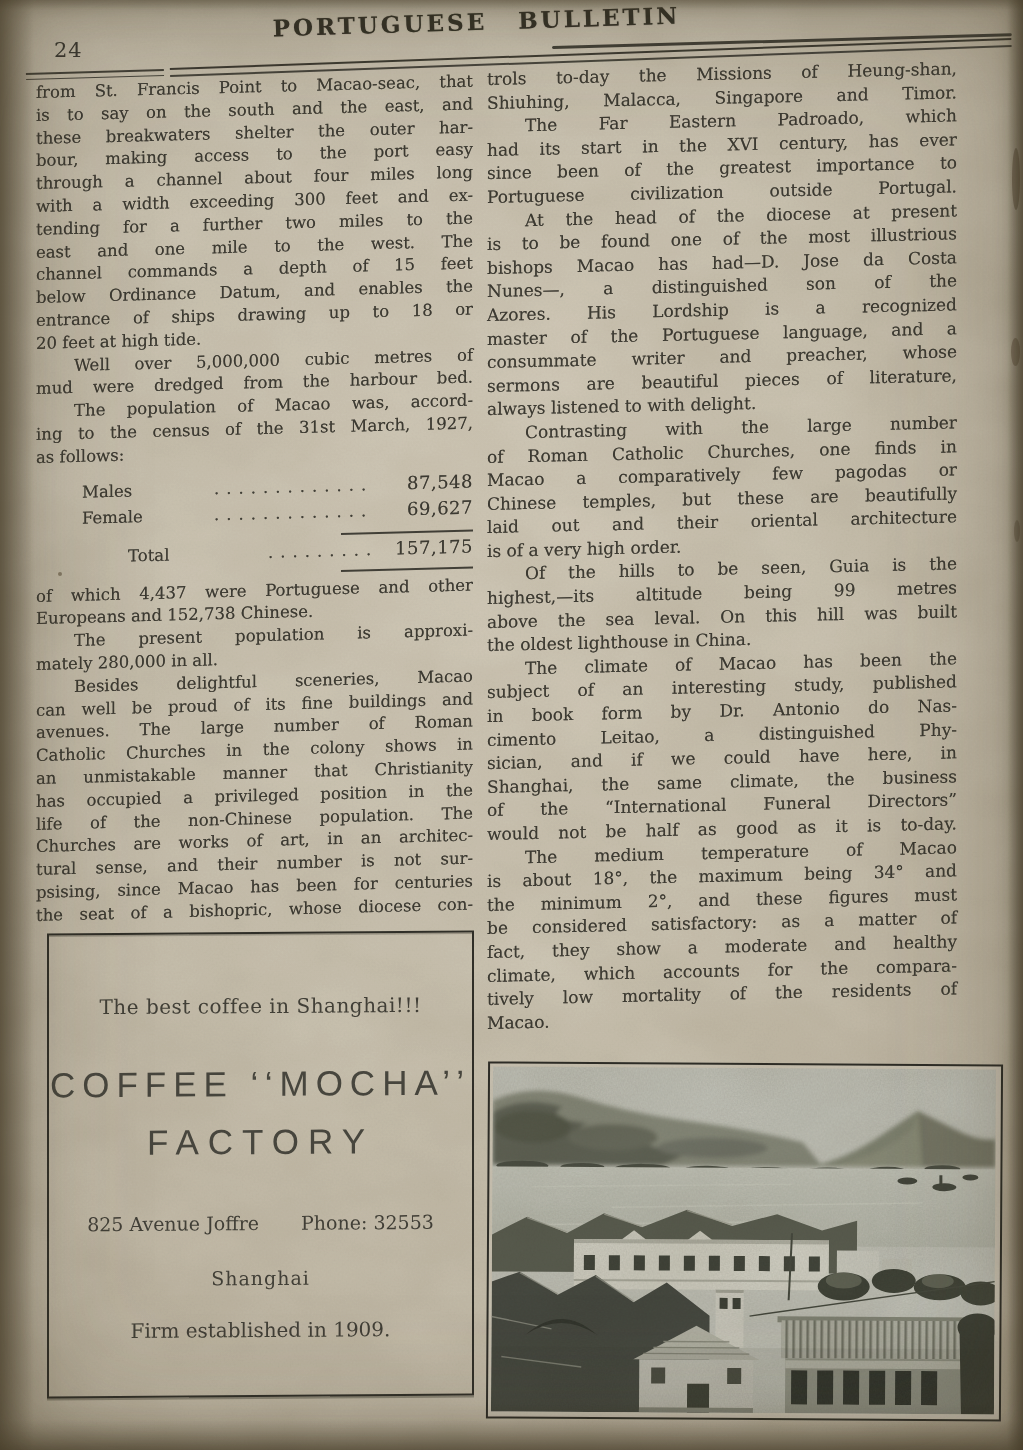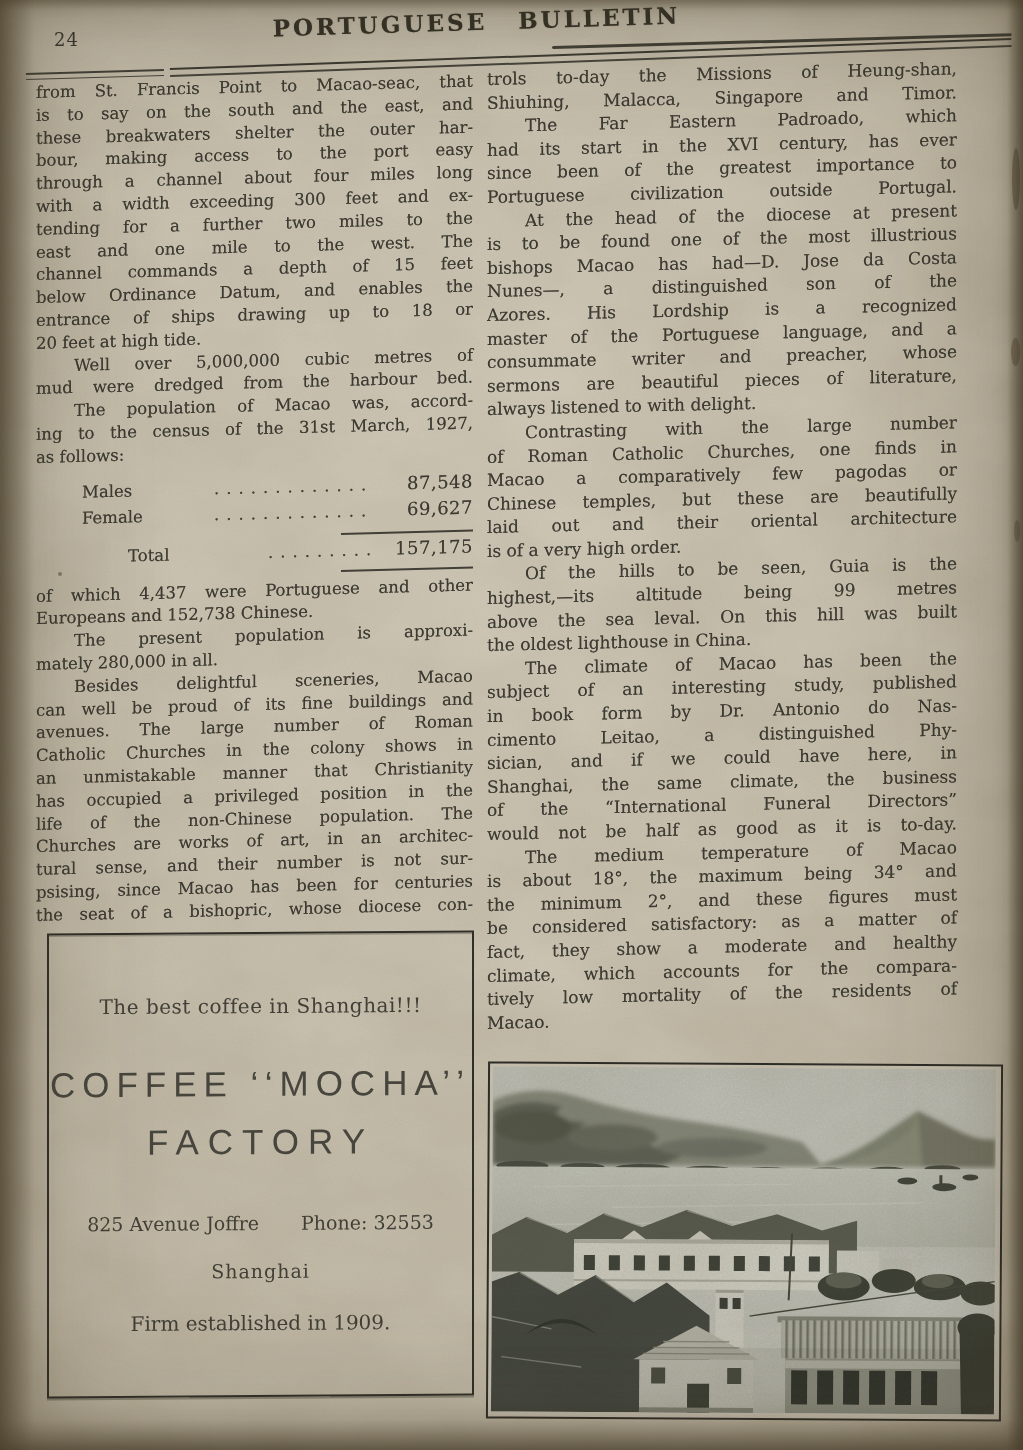--- a/index.html
+++ b/index.html
@@ -14,21 +14,21 @@
   .edge-left{left:0;top:0;bottom:0;width:34px;background:linear-gradient(to right, rgba(74,64,46,.55), rgba(74,64,46,0));}
   .edge-right{right:0;top:0;bottom:0;width:16px;background:linear-gradient(to left, rgba(64,54,36,.5), rgba(64,54,36,0));}
   .edge-bottom{left:0;right:0;bottom:0;height:30px;background:linear-gradient(to top, rgba(80,70,50,.4), rgba(80,70,50,0));}
   .edge-top{left:0;right:0;top:0;height:10px;background:linear-gradient(to bottom, rgba(80,70,50,.28), rgba(80,70,50,0));}
   .page::after{content:"";position:absolute;inset:0;z-index:8;pointer-events:none;
     box-shadow:inset 0 0 140px rgba(68,58,38,.38), inset -6px 0 16px rgba(50,42,28,.35), inset 18px 0 40px rgba(80,68,46,.30), inset 0 -14px 30px rgba(70,60,40,.30);}
   .speck{position:absolute;z-index:7;border-radius:50%;pointer-events:none;}
   .paper-tex{position:absolute;left:0;top:0;z-index:5;mix-blend-mode:multiply;opacity:.55;pointer-events:none;}
   
   .masthead{position:absolute;left:0;top:0;width:100%;height:90px;z-index:2;}
-  .page-number{position:absolute;left:54px;top:29px;font-size:18px;letter-spacing:1px;color:#3c3a33;}
+  .page-number{position:absolute;left:54px;top:38px;font-size:21px;letter-spacing:1px;color:#3c3a33;}
   .bulletin-title{position:absolute;left:0;right:70px;top:8px;margin:0;text-align:center;
     font-size:23px;font-weight:bold;letter-spacing:3px;word-spacing:20px;color:#353329;
     transform:rotate(-1.8deg);text-shadow:0 0 1px rgba(50,46,38,.5);}
   .rule-title{position:absolute;left:552px;top:46px;width:460px;height:2.5px;background:#45433a;transform:rotate(-1.6deg);transform-origin:left center;border-radius:2px;}
   .rule-main{position:absolute;left:170px;top:68px;width:842px;height:5px;border-top:2.5px solid #3f3d34;border-bottom:2px solid #4a4840;transform:rotate(-2.05deg);transform-origin:left center;}
   .rule-left{position:absolute;left:26px;top:73px;width:138px;height:4px;border-top:2px solid #45433a;border-bottom:1.5px solid #4a4840;transform:rotate(-1.7deg);transform-origin:left center;}
   
   .col{position:absolute;z-index:3;text-shadow:0 0 .6px rgba(48,45,38,.55);}
   .col-left{left:36px;top:82px;width:437px;font-size:16.5px;line-height:22.8px;transform:skewY(-1.5deg);transform-origin:left top;}
   .col-right{left:487px;top:68px;width:470px;font-size:17px;line-height:23.6px;transform:skewY(-1.3deg);transform-origin:left top;}
@@ -48,21 +48,21 @@
   .num-rule.second{margin-top:7px;}
   
   .advert{position:absolute;left:47px;top:932px;width:423px;height:461px;z-index:3;
     border:2px solid #32312a;transform:skewY(-.4deg);
     box-shadow:0 2px 0 rgba(44,42,32,.35), inset 0 1.5px 0 rgba(44,42,32,.28);
     display:flex;flex-direction:column;align-items:center;text-align:center;color:#45433b;}
   .ad-tagline{margin-top:60px;font-size:20px;letter-spacing:.5px;}
   .ad-brand1{margin-top:46px;font-family:"Liberation Sans", sans-serif;font-size:35px;letter-spacing:7px;color:#4b4a42;}
   .ad-brand2{margin-top:18px;font-family:"Liberation Sans", sans-serif;font-size:35px;letter-spacing:9px;color:#4b4a42;}
   .ad-addr{margin-top:50px;font-size:19px;display:flex;gap:42px;}
-  .ad-city{margin-top:26px;font-size:19px;letter-spacing:1px;}
+  .ad-city{margin-top:33px;font-size:19px;letter-spacing:1px;}
   .ad-estab{margin-top:29px;font-size:20px;}
   
   .photo-frame{position:absolute;left:487px;top:1063px;width:515px;height:357px;margin:0;z-index:3;
     border:2px solid #302f29;background:#cfc9ba;padding:3px;box-sizing:border-box;transform:rotate(.35deg);}
   .photo-frame svg{display:block;width:503px;height:345px;}
 </style>
 </head>
 <body>
 
 <div class="page">

